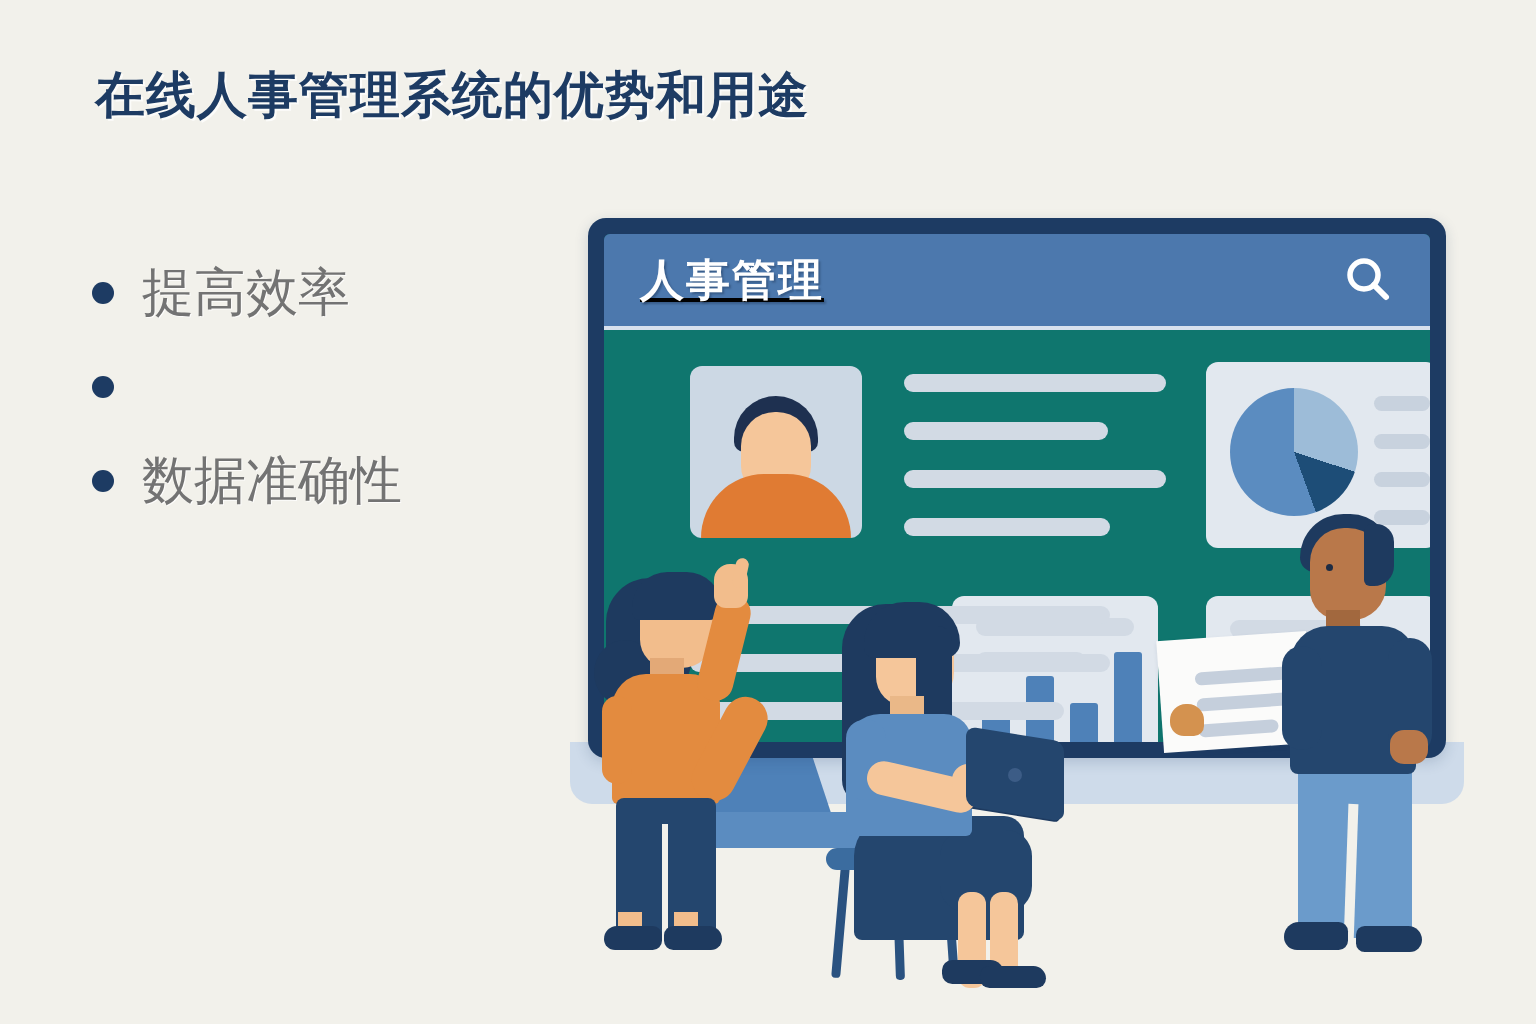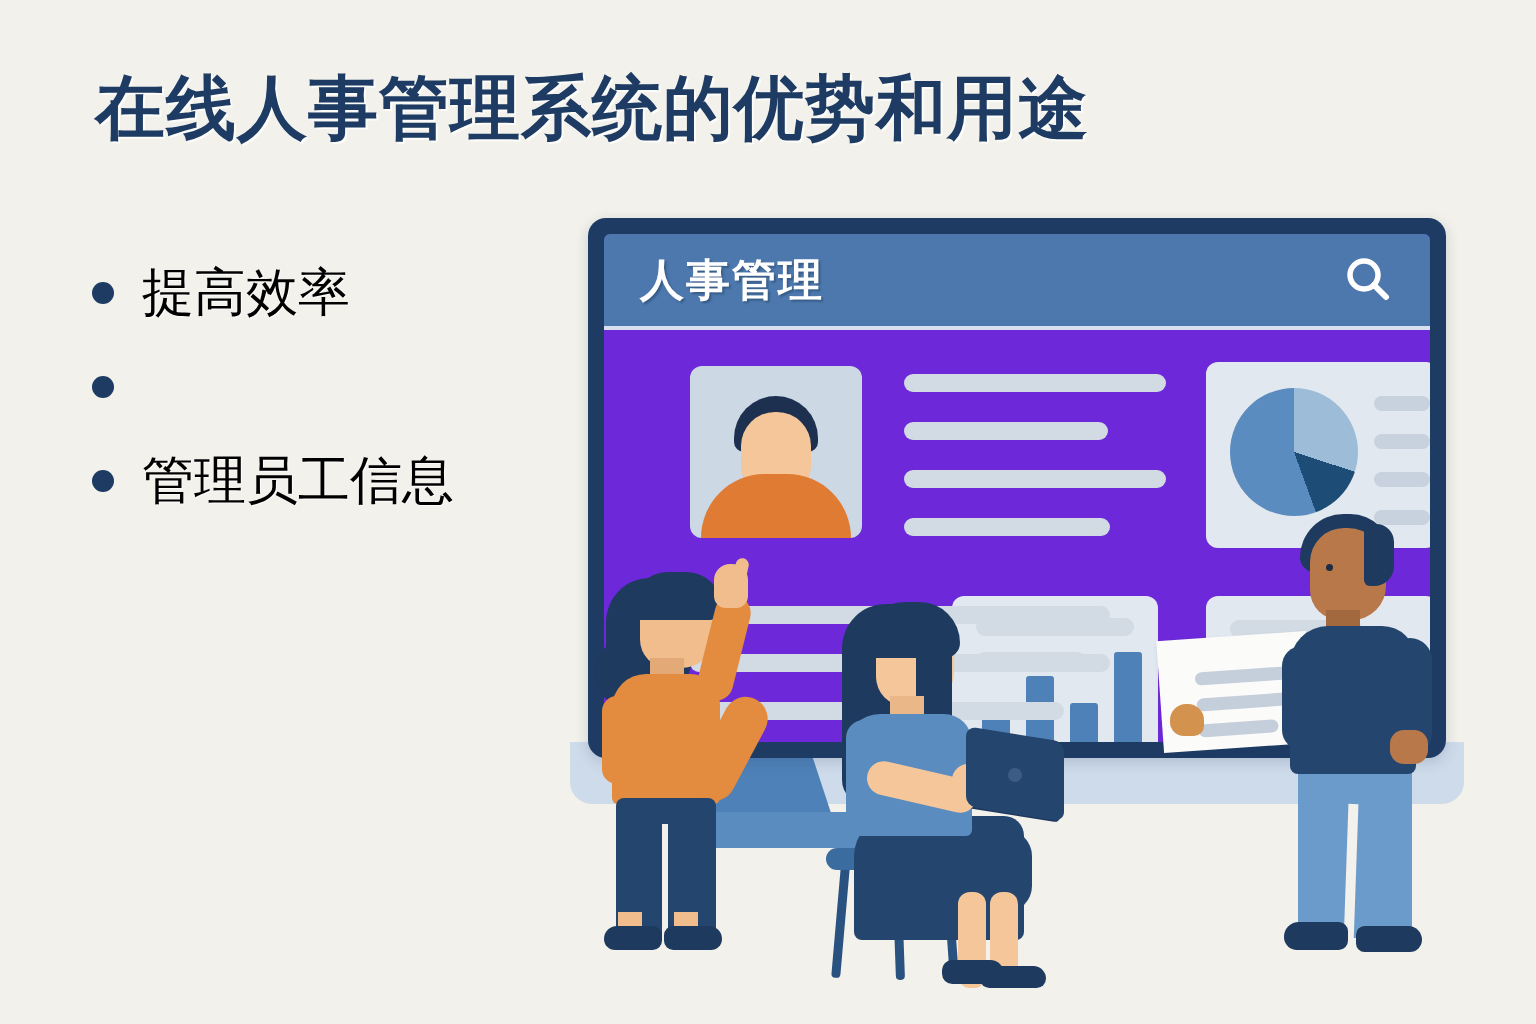--- a/index.html
+++ b/index.html
@@ -9,21 +9,21 @@
     font-family:"Liberation Sans","DejaVu Sans",sans-serif;
     position:relative;
     overflow:hidden;
   }
 
   
   #page-title {
     position:absolute;
     left:95px; top:62px;
     width:1360px;
-    font-size:70px;
+    font-size:50px;
     font-weight:700;
     color:#1d3b63;
     letter-spacing:1px;
     white-space:nowrap;
     text-shadow:2px 2px 0 rgba(255,255,255,.75);
   }
 
   
   #bullet-list {
     position:absolute;
@@ -39,41 +39,42 @@
   .bullet-dot {
     width:22px; height:22px;
     border-radius:50%;
     background:#1d3b63;
     flex:0 0 22px;
     margin-right:28px;
   }
   .bullet-text {
     font-size:52px;
     font-weight:500;
-    color:#000000;
+    color:#737373;
     white-space:nowrap;
     text-shadow:1px 1px 0 rgba(255,255,255,.8);
   }
 
   
   #monitor {
     position:absolute;
     left:588px; top:218px;
     width:858px; height:540px;
     background:#1d3b63;
     border-radius:18px;
     padding:16px;
     box-shadow:0 4px 14px rgba(30,58,95,.18);
   }
   #screen {
     width:100%; height:100%;
-    background:#6d28d9;
+    background:#0f766e;
     border-radius:6px;
     overflow:hidden;
     position:relative;
+    text-decoration:underline;
   }
   #screen-header {
     height:96px;
     background:#4c78ad;
     display:flex;
     align-items:center;
     justify-content:space-between;
     padding:0 34px 0 36px;
     border-bottom:4px solid #d8e1ed;
   }
@@ -267,21 +268,21 @@
 <div id="bullet-list">
   <div class="bullet-row">
     <span class="bullet-dot"></span>
     <span class="bullet-text">提高效率</span>
   </div>
   <div class="bullet-row">
     <span class="bullet-dot"></span>
   </div>
   <div class="bullet-row">
     <span class="bullet-dot"></span>
-    <span class="bullet-text">管理员工信息</span>
+    <span class="bullet-text">数据准确性</span>
   </div>
 </div>
 
 <div id="desk-shelf"></div>
 <div id="stand-neck"></div>
 <div id="stand-base"></div>
 
 <div id="monitor">
   <div id="screen">
 

